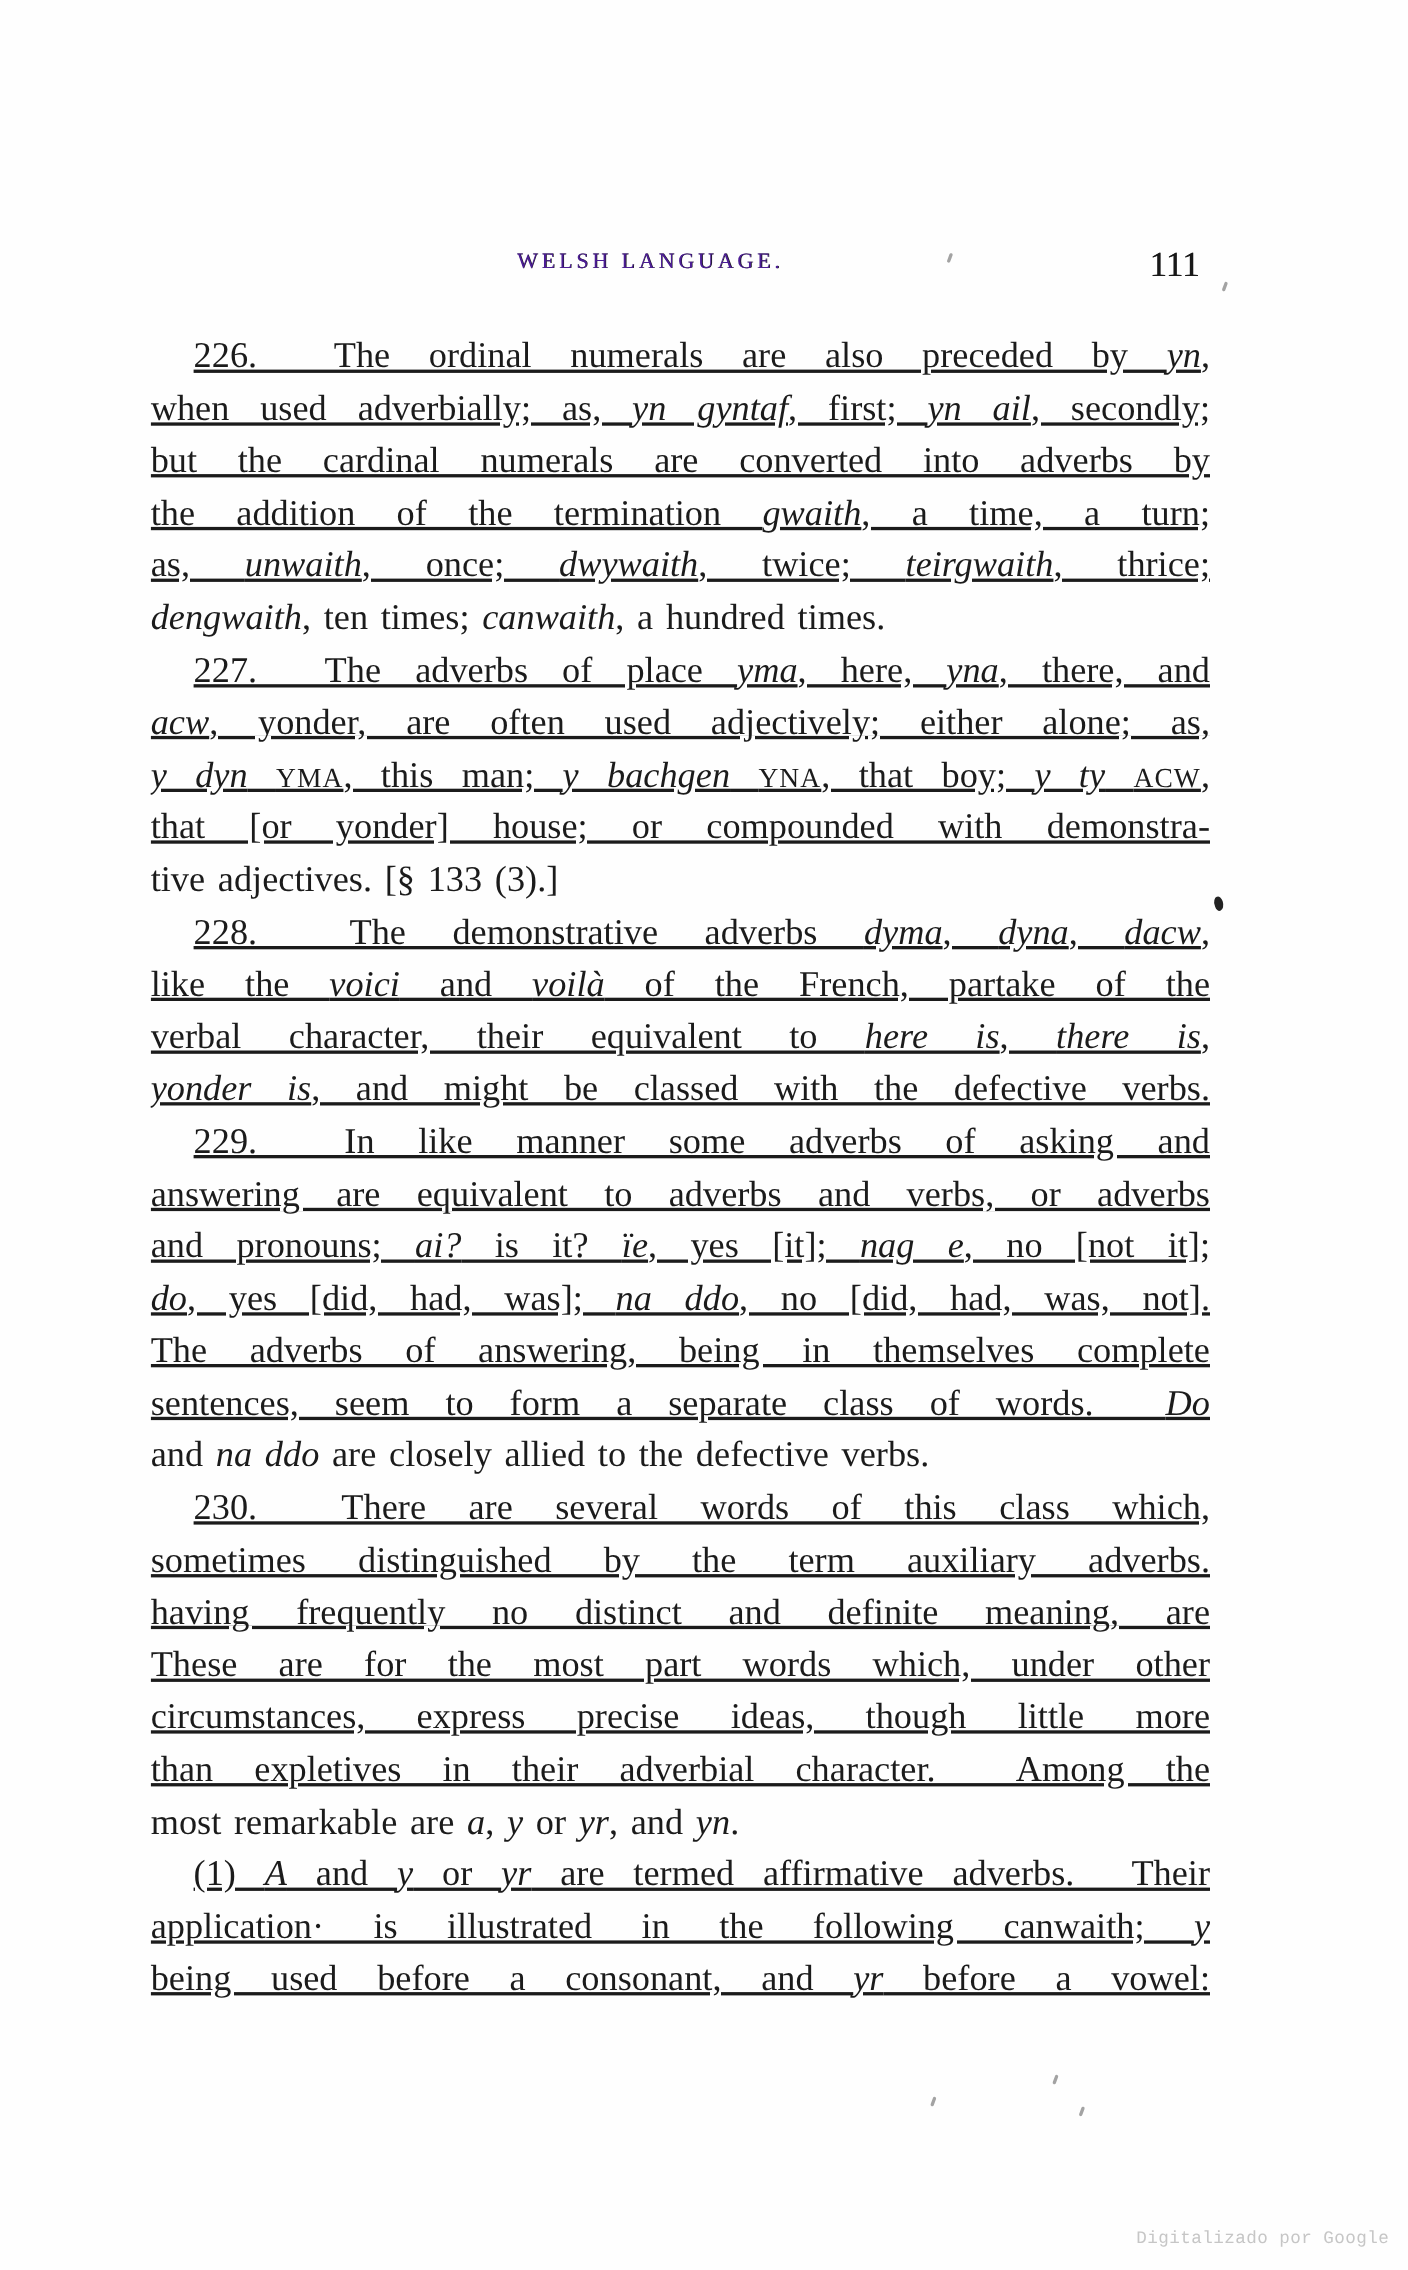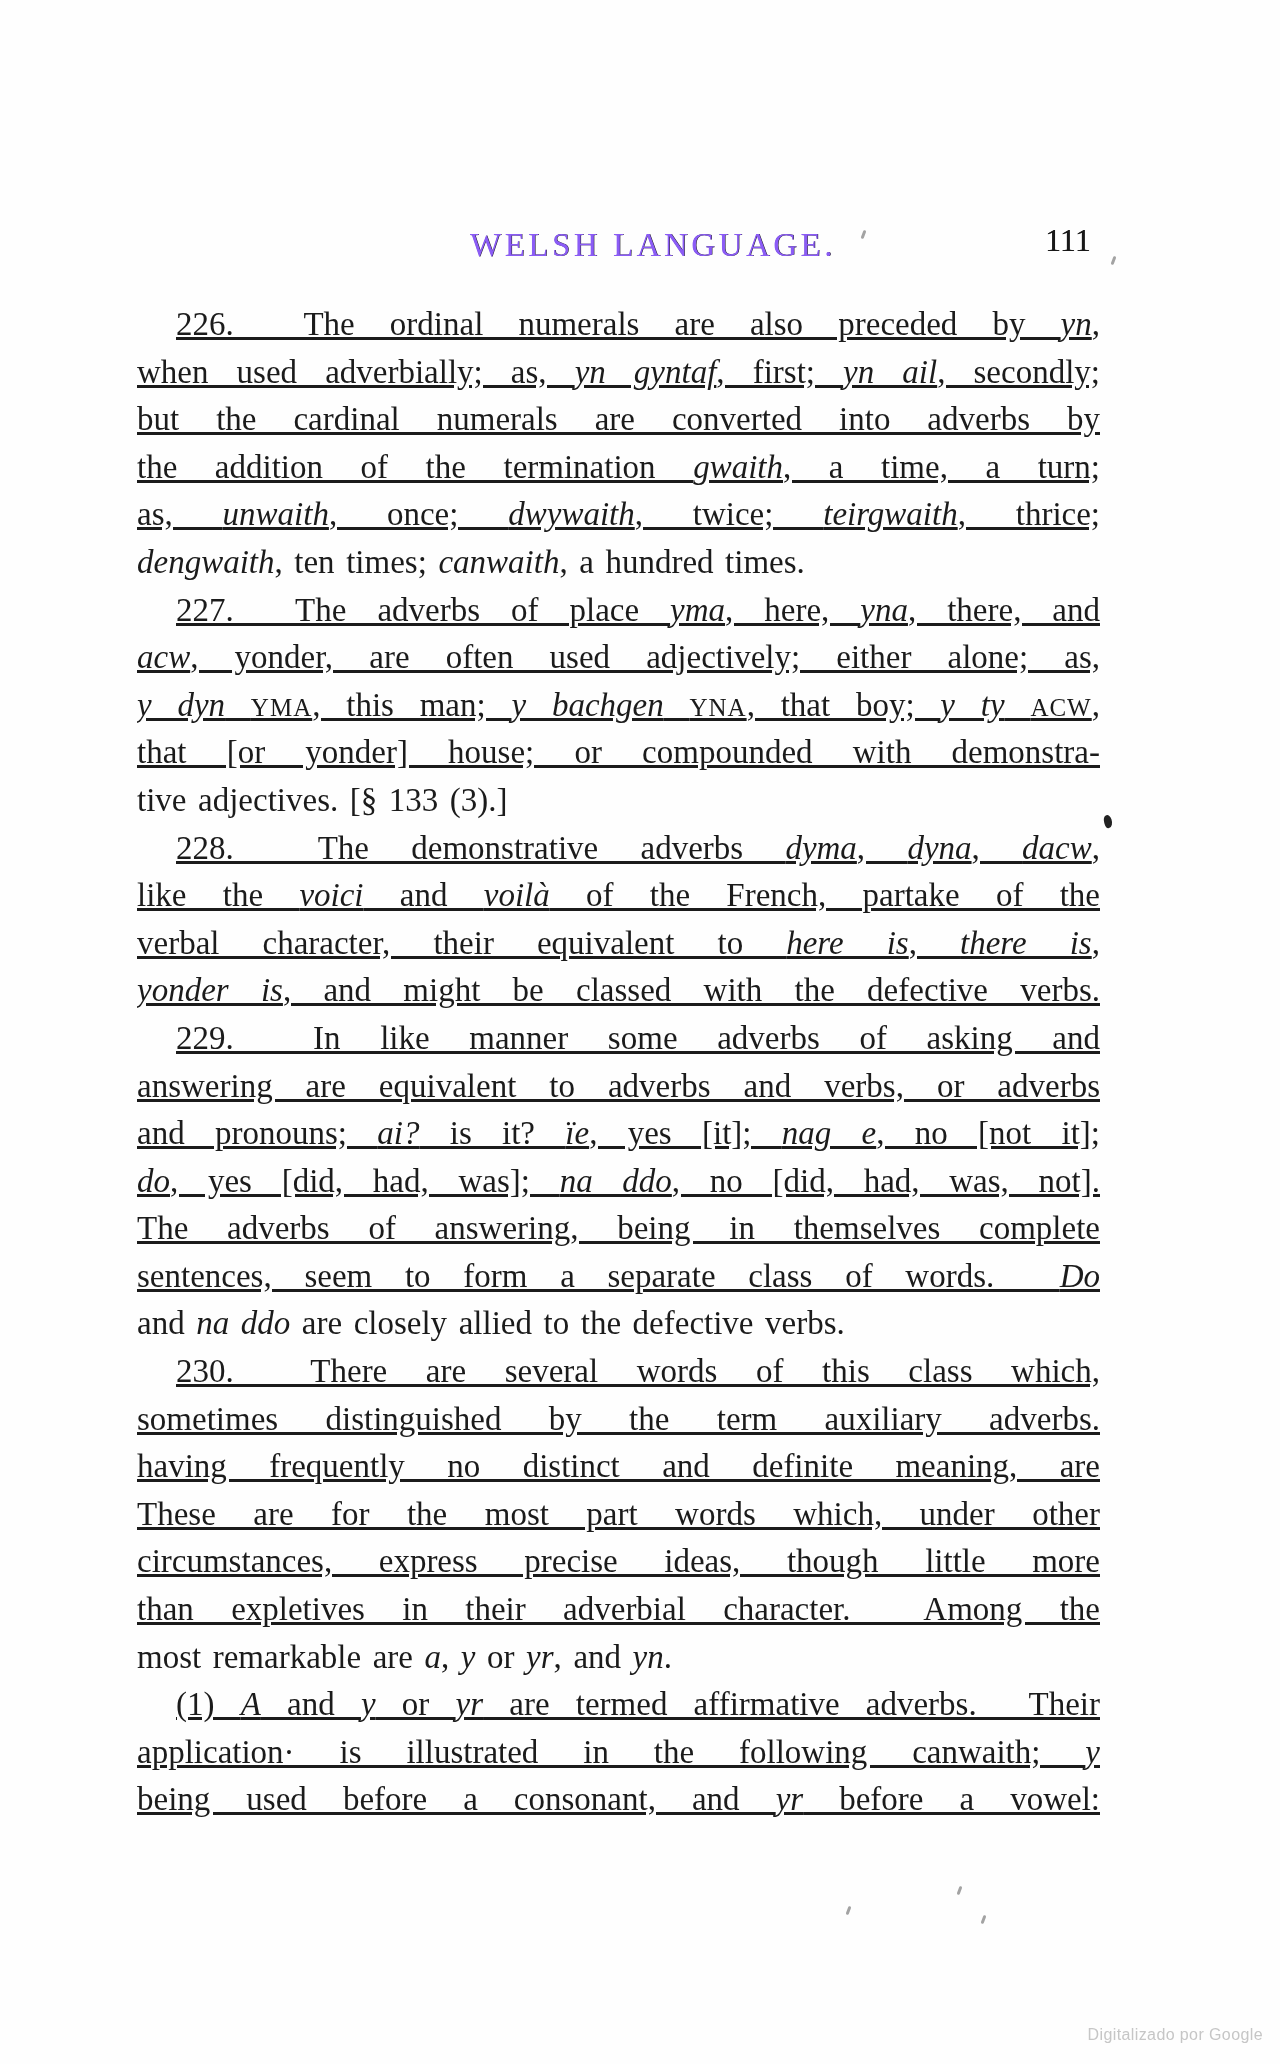--- a/index.html
+++ b/index.html
@@ -7,22 +7,22 @@
     position:relative;
     width:1280px; height:2064px;
     margin:0 auto;
     background:#fefefe;
     overflow:hidden;
     font-family:"Liberation Serif", serif;
     color:#1c1c1c;
   }
   .running-title {
     position:absolute; left:470px; top:227px;
-    font-size:33px; letter-spacing:3.5px;
-    color:#8b5cf6;
+    font-size:20px; letter-spacing:3.5px;
+    color:#4c1d95;
     text-shadow:0.5px 0 0 #181818;
     white-space:nowrap;
     text-align:center;
   }
   .page-number {
     position:absolute; left:1045px; top:222px;
     font-size:32px; color:#181818;
     text-shadow:0.3px 0 0 #181818;
     text-align:right;
   }
@@ -50,21 +50,21 @@
     transform:rotate(20deg);
   }
   .speck.dark {
     width:8px; height:13px;
     background:#222;
     border-radius:55% 45% 60% 40%;
     transform:rotate(-18deg);
   }
   .watermark {
     position:absolute; right:17px; top:2026px;
-    font-family:Liberation Sans, sans-serif;
+    font-family:Liberation Mono, monospace;
     font-size:16px; letter-spacing:0.4px;
     color:#c6c6c6;
     white-space:nowrap;
   }
 </style>
 </head>
 <body>
 
 <div class="page">
   <div class="running-title">WELSH LANGUAGE.</div>

